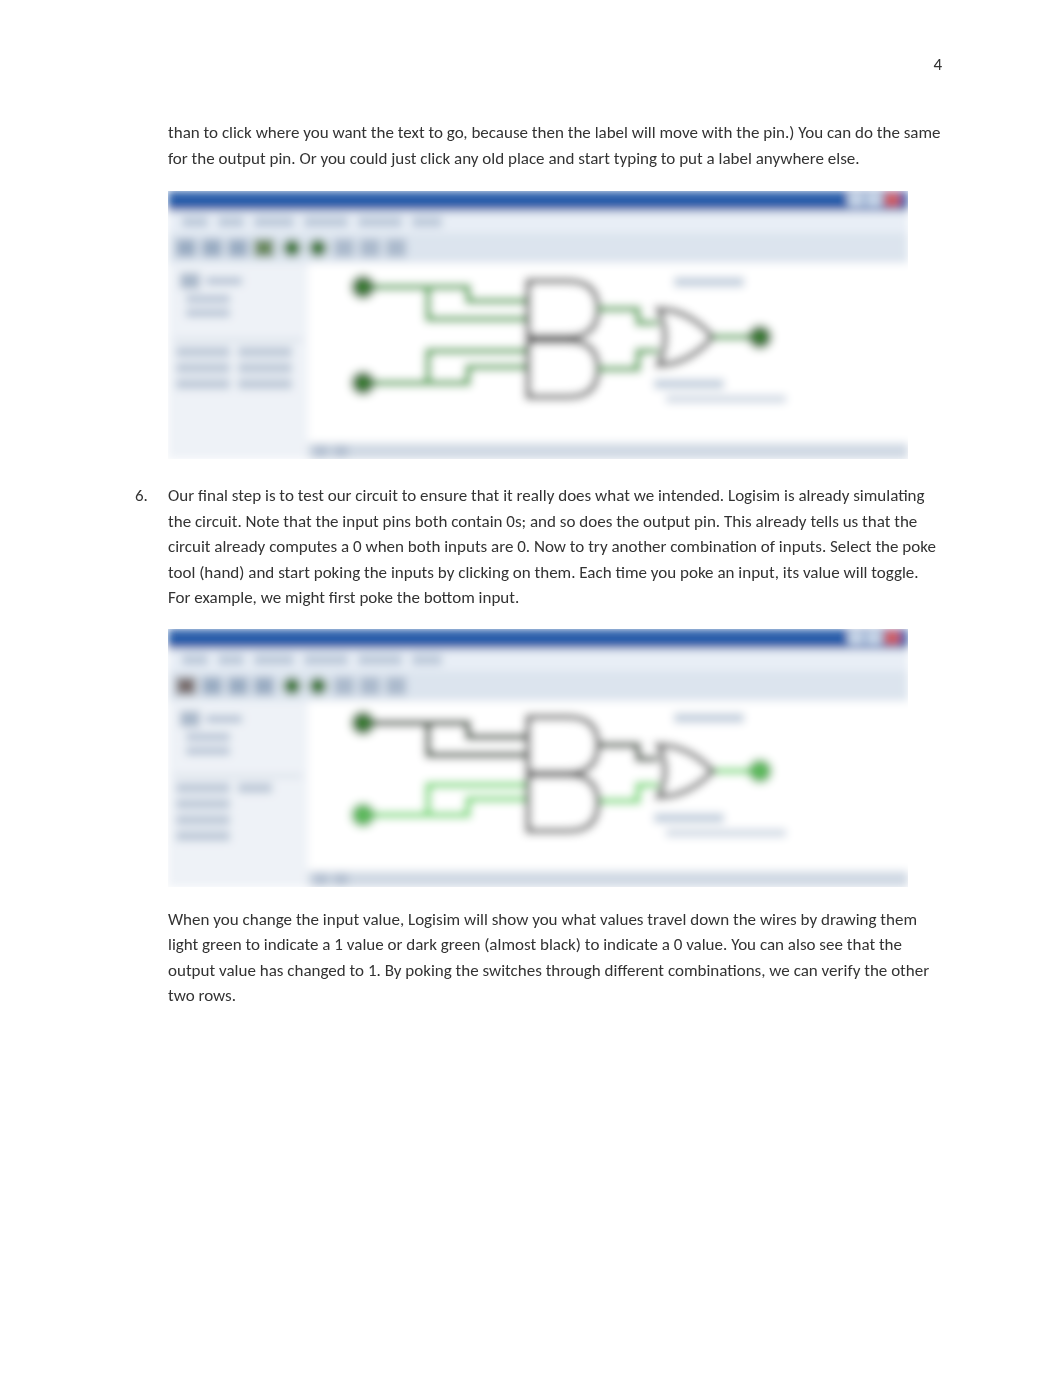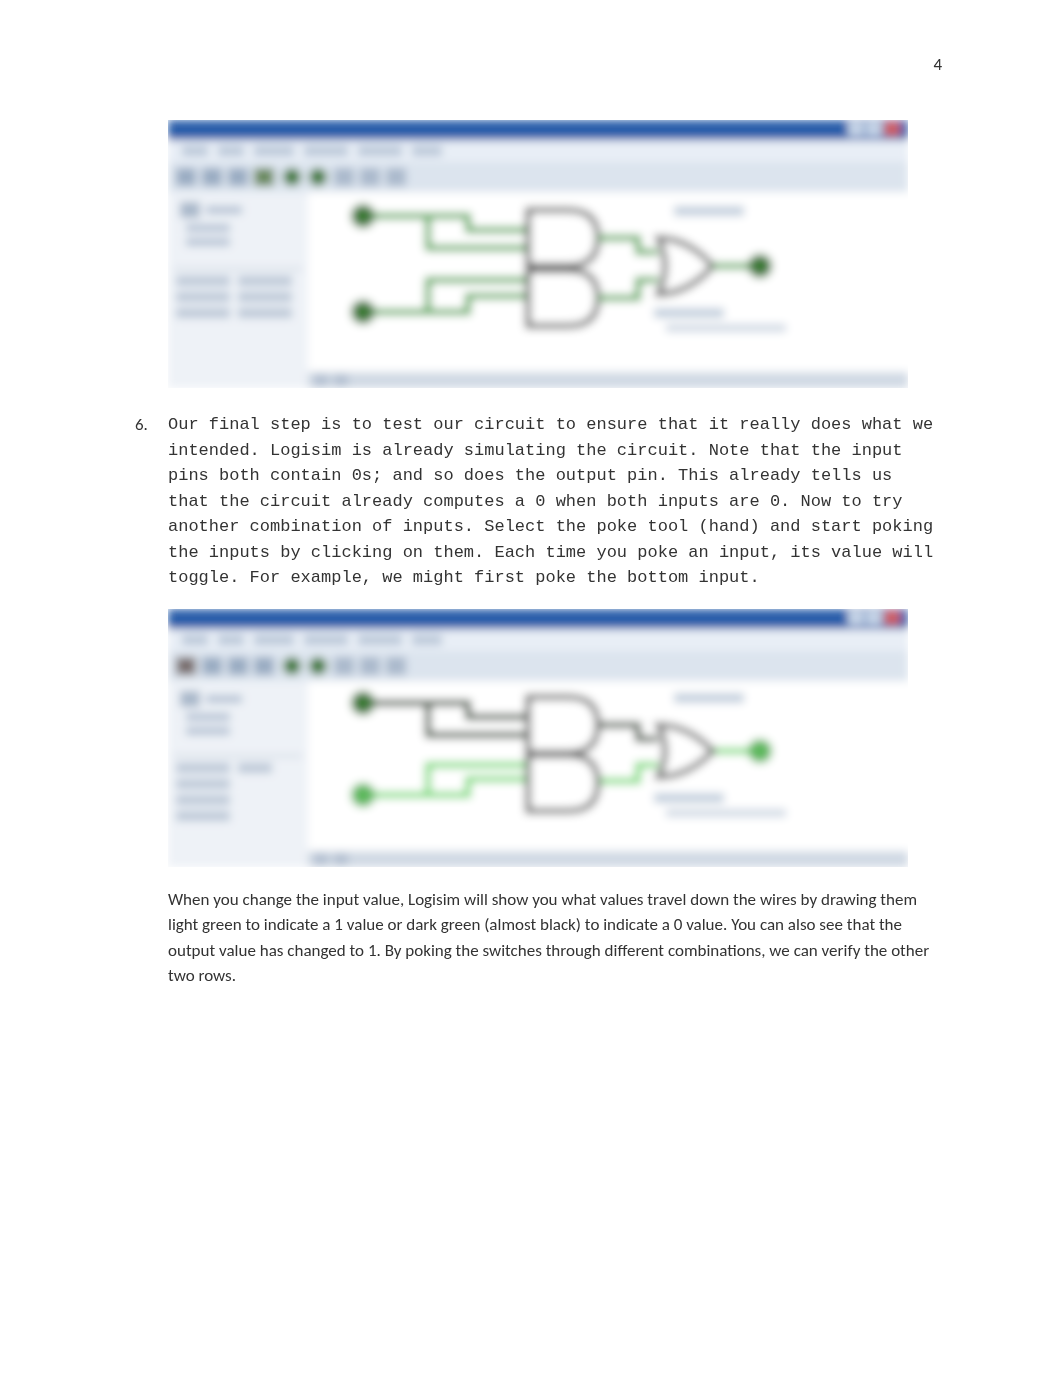--- a/index.html
+++ b/index.html
@@ -32,35 +32,35 @@
       margin-top: 24px;
       margin-bottom: 18px;
     }
     .list-number {
       width: 48px;
       flex-shrink: 0;
       padding-left: 15px;
     }
     .list-content {
       flex: 1;
-      font-family: Liberation Mono, monospace;
     }
     .image-wrap {
       margin-left: 48px;
       margin-bottom: 20px;
     }
     svg { display: block; }
   </style>
 </head>
 <body>
 
 <div class="page-number">4</div>
 
 <div class="content">
 
+  <p class="indented-para">than to click where you want the text to go, because then the label will move with the pin.) You can do the same for the output pin. Or you could just click any old place and start typing to put a label anywhere else.</p>
 
   <div class="image-wrap">
     <svg width="740" height="268" viewBox="0 0 740 268">
       <defs>
         <filter id="blur1" x="-10%" y="-10%" width="120%" height="120%">
           <feGaussianBlur stdDeviation="4"></feGaussianBlur>
         </filter>
       </defs>
       <g filter="url(#blur1)">
 

